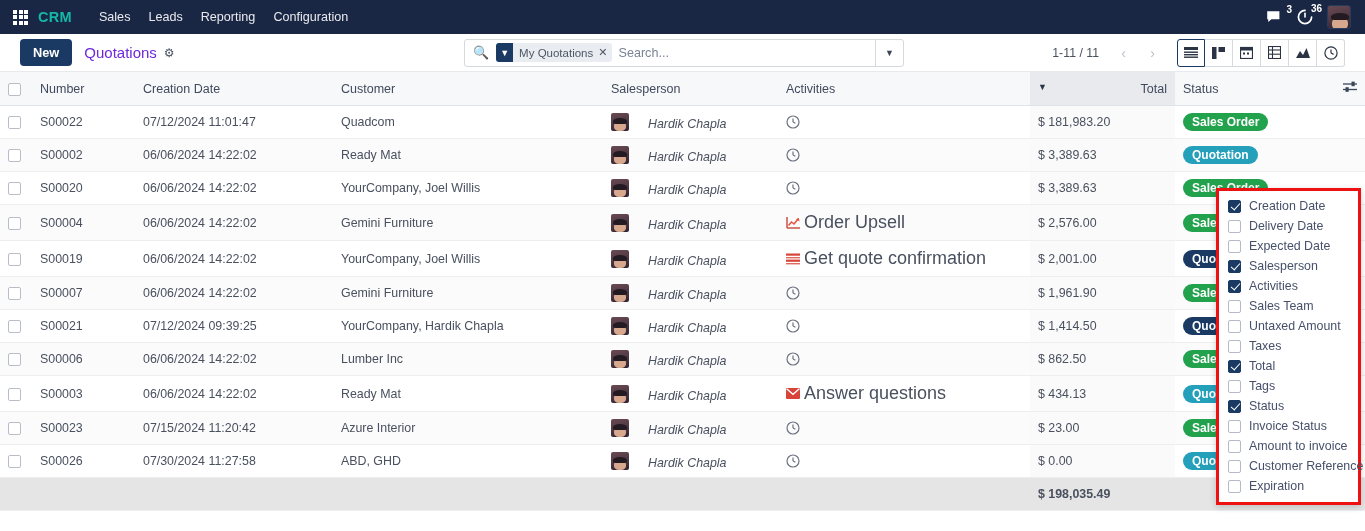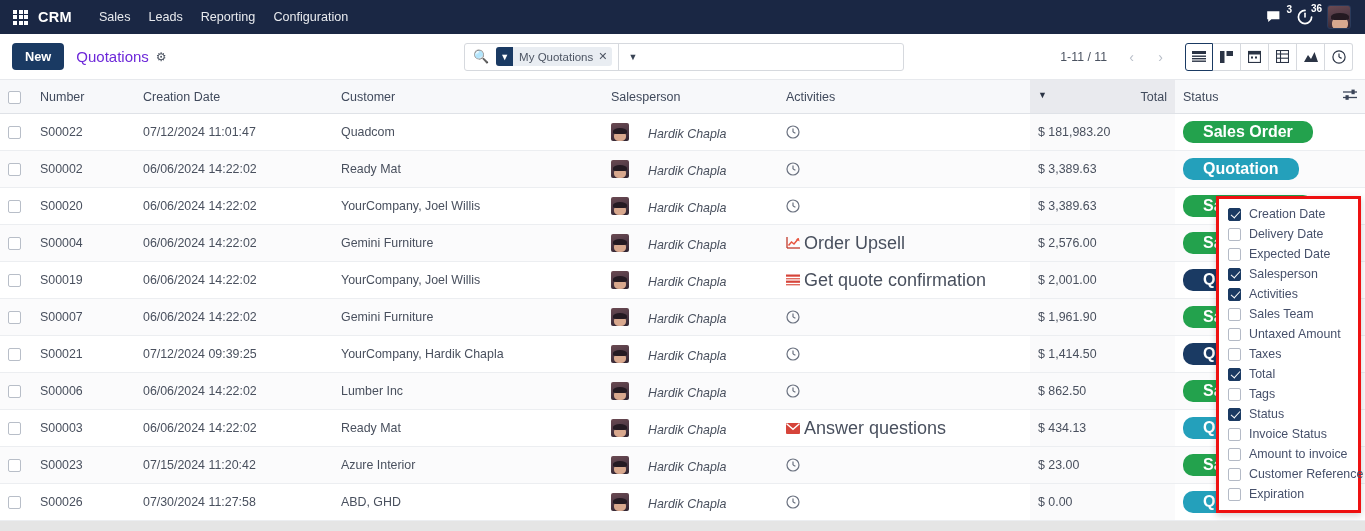--- a/index.html
+++ b/index.html
@@ -27,21 +27,21 @@
     gap: 1.5px;
     margin: 0 10px 0 5px;
     cursor: pointer;
   }
   .apps-grid i { background: #ffffff; display: block; width: 4px; height: 4px; }
   .brand {
     font-size: 14.5px;
     font-weight: 700;
     letter-spacing: .3px;
     margin-right: 18px;
-    color: #ffffff;
+    color: #14b8a6;
     cursor: pointer;
   }
   .nav-item {
     font-size: 12.6px;
     color: #e8eaee;
     padding: 5px 9px;
     cursor: pointer;
     white-space: nowrap;
   }
   .nav-right { margin-left: auto; display: flex; align-items: center; gap: 14px; padding-right: 4px; }
@@ -62,25 +62,25 @@
   .avatar-top::before {
     content:""; position:absolute; left:4px; top:11px; width:16px; height:13px;
     background:#d8a88e; border-radius:45% 45% 40% 40%;
   }
   .avatar-top::after {
     content:""; position:absolute; left:3px; top:7px; width:18px; height:7px;
     background:#241a22; border-radius:50% 50% 20% 20%;
   }
   
   .control-panel {
-    height: 46px;
+    height: 38px;
     background: #ffffff;
     display: flex;
     align-items: center;
-    padding: 0 12px;
+    padding: 0 20px;
     border-bottom: 1px solid #e7e9ed;
     position: relative;
   }
   .btn-new {
     background: #1a3a63;
     color: #fff;
     font-size: 12.8px;
     font-weight: 700;
     border: none;
     border-radius: 4px;
@@ -214,24 +214,24 @@
   }
   .avatar-sm::after {
     content:""; position:absolute; left:2px; top:5px; width:14px; height:6px;
     background:#241a22; border-radius:50% 50% 20% 20%;
   }
   .act-cell { display: flex; align-items: center; gap: 4px; }
   .act-label { font-size: 18px; color: #49505e; }
   .badge {
     display: inline-block;
     color: #fff;
-    font-size: 16px;
+    font-size: 12px;
     font-weight: 700;
     border-radius: 10px;
-    padding: 2px 20px;
+    padding: 2px 9px;
     white-space: nowrap;
   }
   .total-col-bg { background: #fafafb !important; }
   .money-link { color: #1f8fa6; }
   .footer-row td {
     background: #e5e5e5;
     font-weight: 700;
     color: #3c4453;
     font-size: 12.6px;
     border-bottom: none;
@@ -324,20 +324,21 @@
   <span class="breadcrumb-title">Quotations</span>
   <span class="gear-icon">⚙</span>
 
   <div class="searchbar">
     <span class="search-glass">🔍</span>
     <div class="facet">
       <span class="facet-icon">▼</span>
       <span class="facet-label">My Quotations</span>
       <span class="facet-x">✕</span>
     </div>
+    <input class="search-input" type="text" placeholder="Search..." style="">
     <div class="search-caret">▼</div>
   </div>
 
   <div class="cp-right">
     <span class="pager-text">1-11 / 11</span>
     <button class="pager-btn">‹</button>
     <button class="pager-btn">›</button>
 
     <div class="view-switch">
       <div class="view-btn active">

